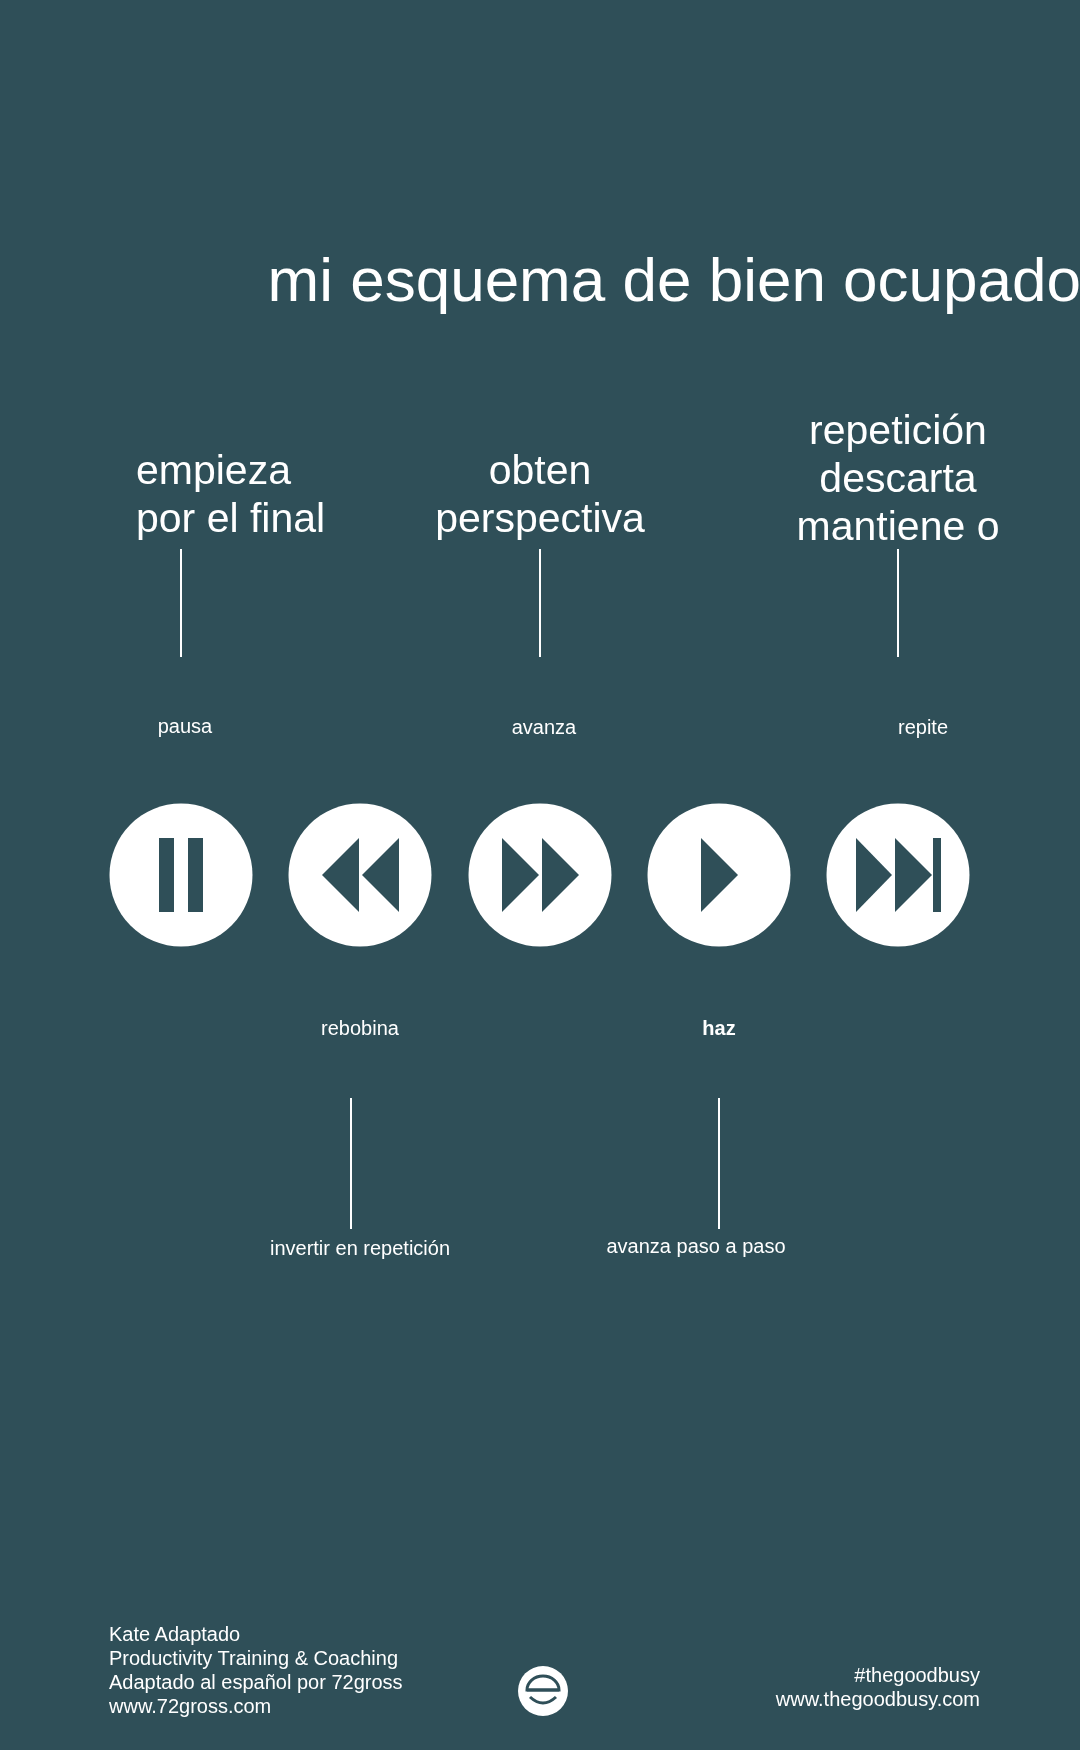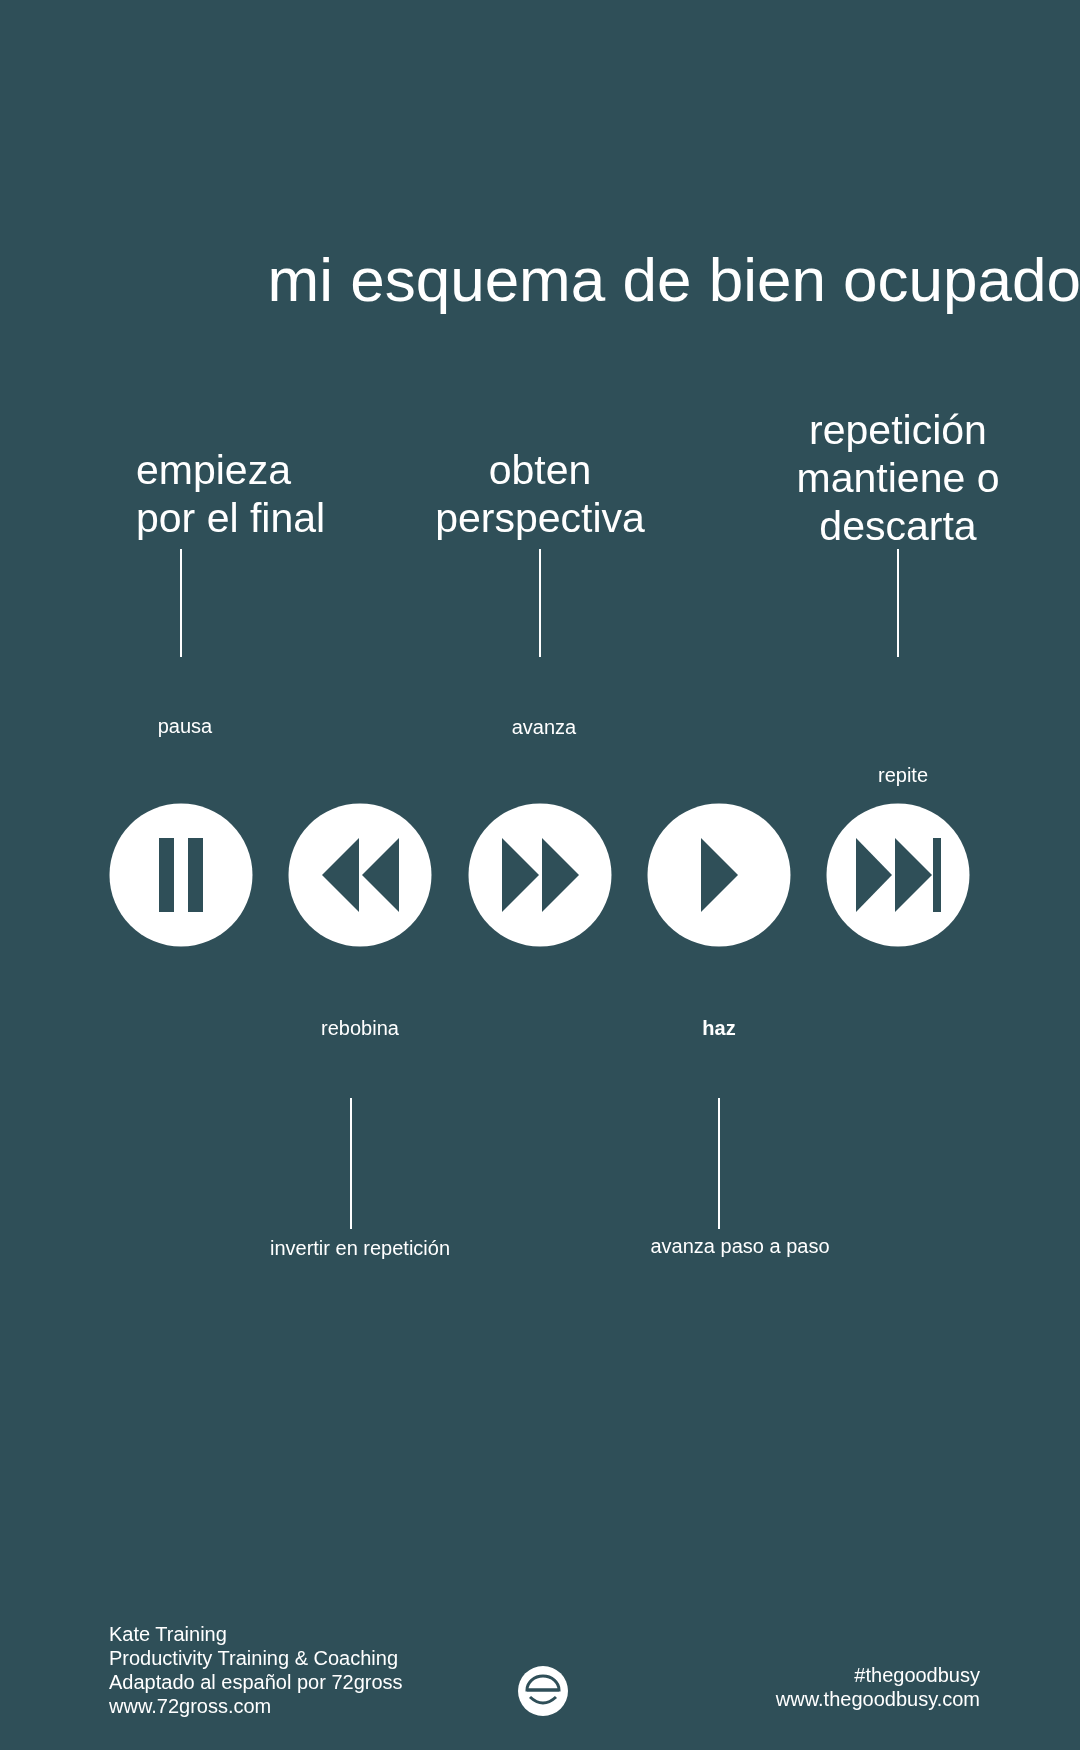--- a/index.html
+++ b/index.html
@@ -25,31 +25,31 @@
 <div class="abs head" style="left:136px; top:446px;">
   <span>empieza</span>
   <span>por el final</span>
 </div>
 <div class="abs head center-x" style="left:540px; top:446px;">
   <span>obten</span>
   <span>perspectiva</span>
 </div>
 <div class="abs head center-x" style="left:898px; top:406px;">
   <span>repetición</span>
+  <span>descarta</span>
   <span>mantiene o</span>
-  <span>descarta</span>
 </div>
 
 <div class="abs vline" style="left:180px; top:549px; height:108px;"></div>
 <div class="abs vline" style="left:539px; top:549px; height:108px;"></div>
 <div class="abs vline" style="left:897px; top:549px; height:108px;"></div>
 
 <div class="abs lbl" style="left:185px; top:712px;">pausa</div>
 <div class="abs lbl" style="left:544px; top:713px;">avanza</div>
-<div class="abs lbl" style="left:903px; top:713px;margin-top:48px;">repite</div>
+<div class="abs lbl" style="left:923px; top:713px;">repite</div>
 
 <div class="abs circle" style="left:181px; top:875px;">
   <svg width="143" height="143" viewBox="-71.5 -71.5 143 143">
     <rect x="-22" y="-37" width="15" height="74" fill="#2f4f58"></rect>
     <rect x="7" y="-37" width="15" height="74" fill="#2f4f58"></rect>
   </svg>
 </div>
 <div class="abs circle" style="left:360px; top:875px;">
   <svg width="143" height="143" viewBox="-71.5 -71.5 143 143">
     <polygon points="-38,0 -1,-37 -1,37" fill="#2f4f58"></polygon>
@@ -75,24 +75,24 @@
   </svg>
 </div>
 
 <div class="abs lbl" style="left:360px; top:1014px;">rebobina</div>
 <div class="abs lbl" style="left:719px; top:1014px;font-weight:bold;">haz</div>
 
 <div class="abs vline" style="left:350px; top:1098px; height:131px;"></div>
 <div class="abs vline" style="left:718px; top:1098px; height:131px;"></div>
 
 <div class="abs lbl" style="left:360px; top:1234px;">invertir en repetición</div>
-<div class="abs lbl" style="left:696px; top:1232px;margin-left:44px;">avanza paso a paso</div>
+<div class="abs lbl" style="left:696px; top:1232px;">avanza paso a paso</div>
 
 <div class="abs footer" style="left:109px; top:1622px;">
-  <span>Kate Training</span>
+  <span>Kate Adaptado</span>
   <span>Productivity Training &amp; Coaching</span>
   <span>Adaptado al español por 72gross</span>
   <span>www.72gross.com</span>
 </div>
 
 <div class="abs logo" style="left:543px; top:1691px;">
   <svg width="50" height="50" viewBox="0 0 50 50" style="position:absolute;left:0;top:0;">
     <path d="M9 24 A16 14 0 0 1 41 24 Z" fill="none" stroke="#2f4f58" stroke-width="3"></path>
     <line x1="9" y1="24" x2="41" y2="24" stroke="#2f4f58" stroke-width="3"></line>
     <path d="M12 31 Q25 43 38 31" fill="none" stroke="#2f4f58" stroke-width="3"></path>

